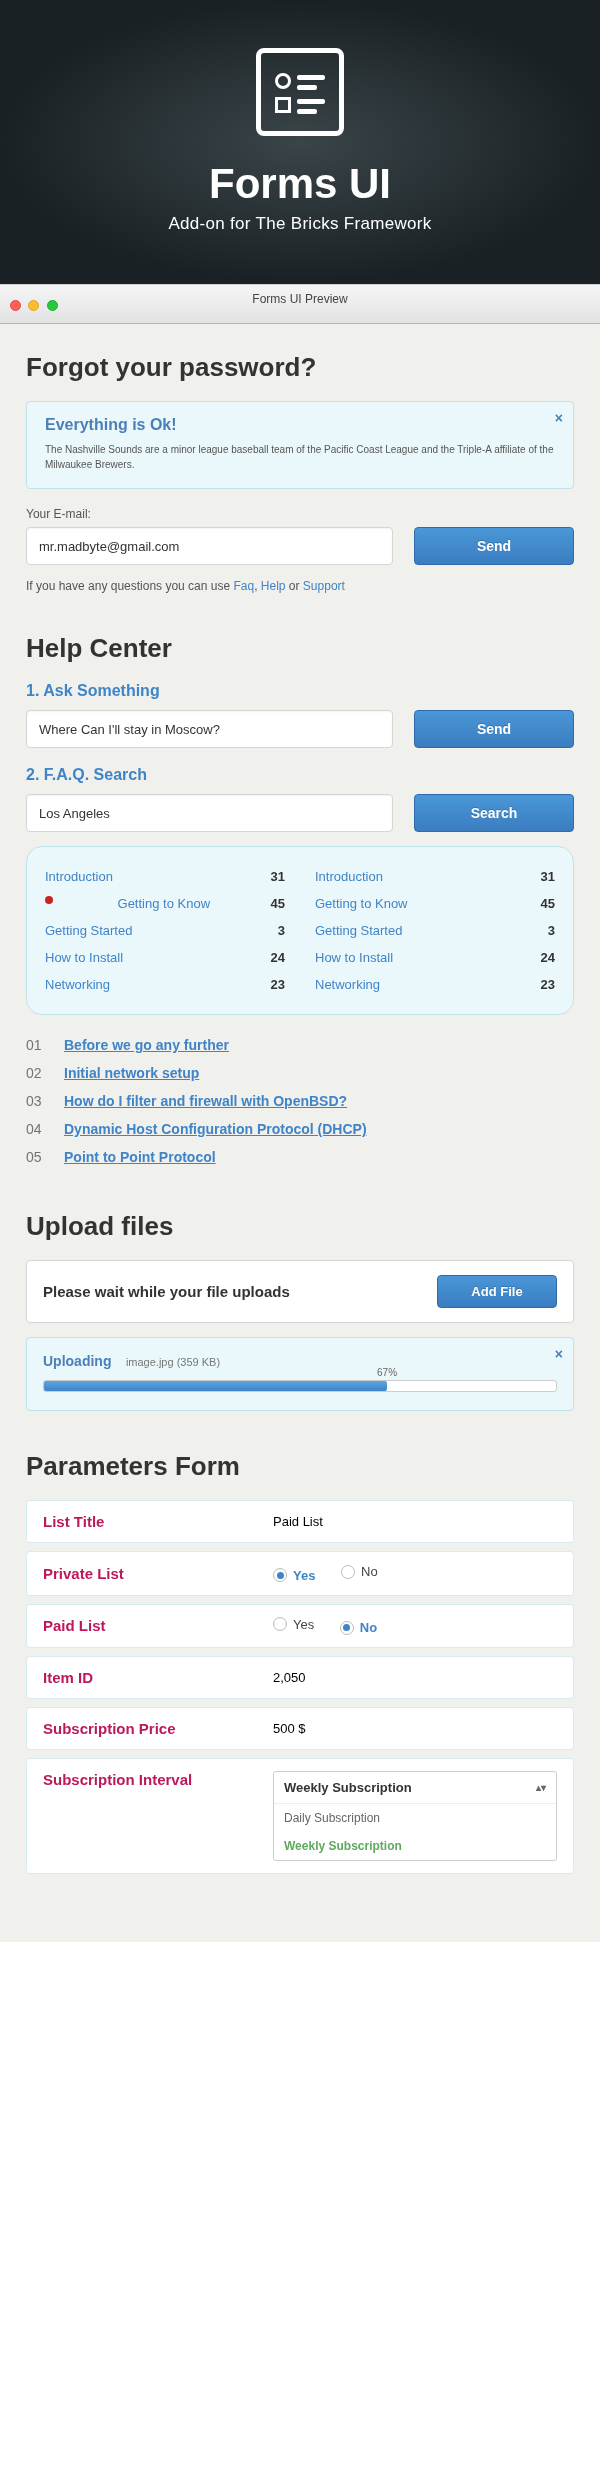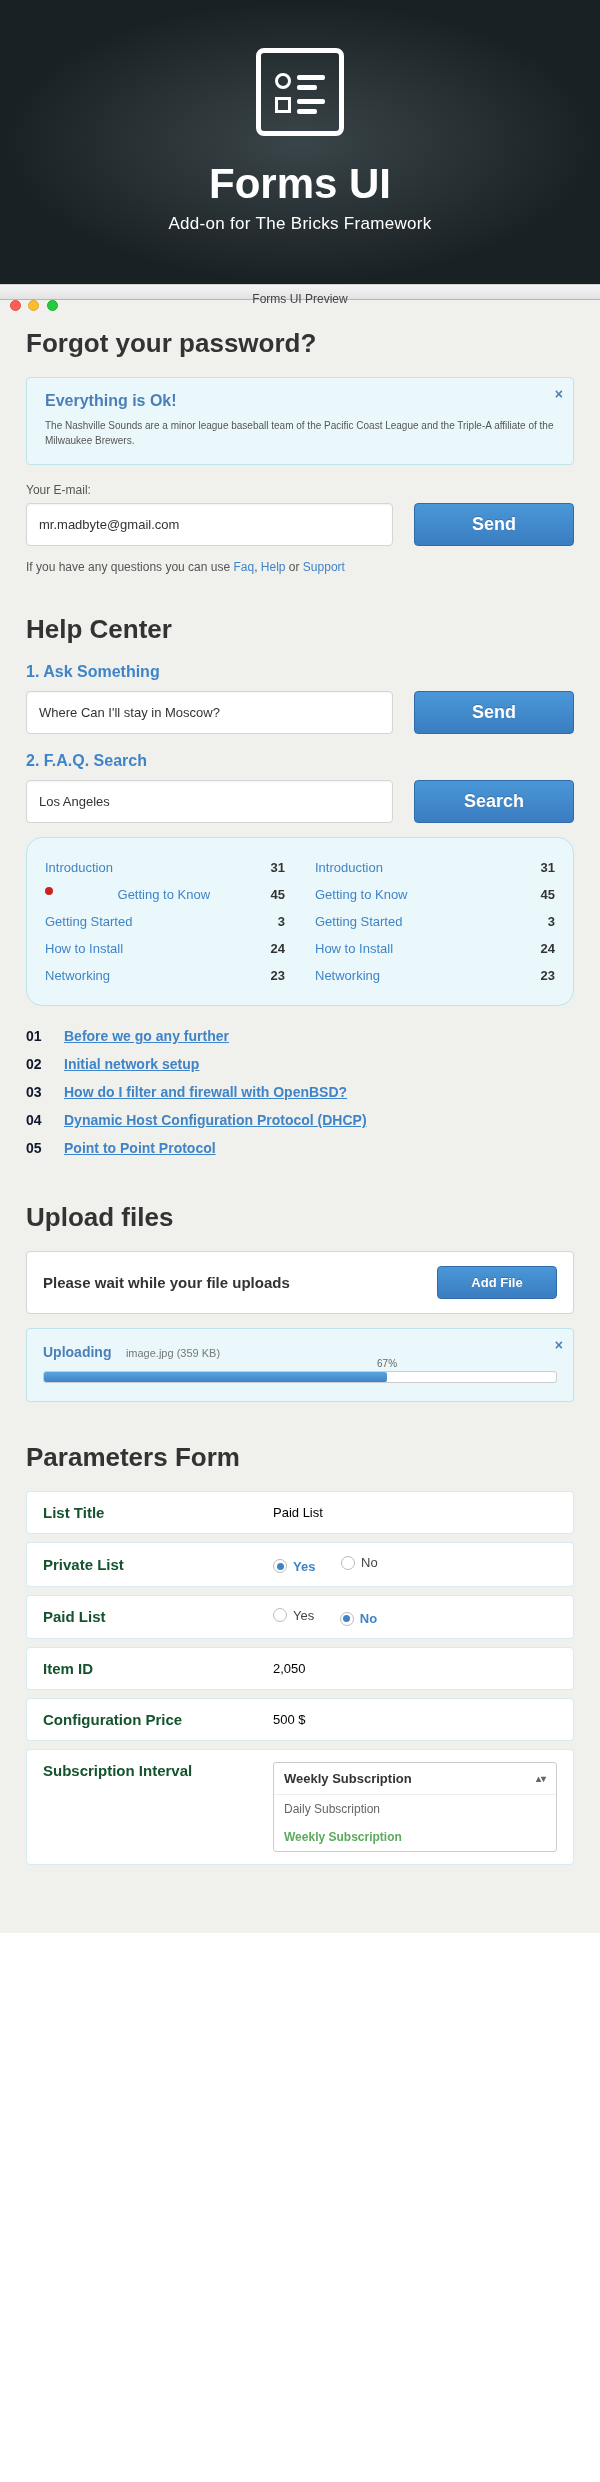--- a/index.html
+++ b/index.html
@@ -9,64 +9,64 @@
 .hero-icon-inner{width:50px;height:50px;position:relative}
 .hero-icon-inner::before{content:'';position:absolute;left:0;top:6px;width:10px;height:10px;border:3px solid #fff;border-radius:50%}
 .hero-icon-inner::after{content:'';position:absolute;left:0;top:30px;width:10px;height:10px;border:3px solid #fff}
 .hero-icon .line{position:absolute;left:22px;height:5px;background:#fff;border-radius:2px}
 .hero-icon .l1{top:8px;width:28px}
 .hero-icon .l2{top:18px;width:20px}
 .hero-icon .l3{top:32px;width:28px}
 .hero-icon .l4{top:42px;width:20px}
 .hero h1{font-size:42px;font-weight:600;margin-bottom:6px}
 .hero p{font-size:17px;font-weight:300;letter-spacing:.3px}
-.window-bar{background:linear-gradient(#f5f5f5,#e2e2e2);border-top:1px solid #d0d0d0;border-bottom:1px solid #b5b5b5;height:16px;position:relative;text-align:center;line-height:28px;font-size:12px;color:#444}
+.window-bar{background:linear-gradient(#f5f5f5,#e2e2e2);border-top:1px solid #d0d0d0;border-bottom:1px solid #b5b5b5;height:40px;position:relative;text-align:center;line-height:28px;font-size:12px;color:#444}
 .tl{position:absolute;left:10px;top:8px}
 .tl span{display:inline-block;width:11px;height:11px;border-radius:50%;margin-right:4px}
 .tl .r{background:#ff5f57;border:1px solid #e24a41}
 .tl .y{background:#ffbd2e;border:1px solid #e2a326}
 .tl .g{background:#28c940;border:1px solid #1eab34}
 .page{background:#f0f0ed;padding:28px 26px 60px}
 h2.sect{font-size:26px;font-weight:700;color:#333;margin-bottom:18px}
 .alert{background:#ebf8fb;border:1px solid #c0e3ea;border-radius:4px;padding:14px 18px 16px;position:relative;margin-bottom:18px}
 .alert .close{position:absolute;right:10px;top:8px;color:#4b7fb8;font-weight:700;font-size:14px;cursor:pointer}
 .alert h3{color:#4b7fb8;font-size:16px;font-weight:600;margin-bottom:8px}
 .alert p{font-size:10px;color:#555;line-height:1.5}
 .label{font-size:12px;color:#555;margin-bottom:6px}
 .row{display:flex;gap:21px}
 .input{flex:1;background:#fff;border:1px solid #d5d5d5;border-radius:4px;padding:10px 12px;font-size:13px;color:#333;box-shadow:inset 0 1px 2px rgba(0,0,0,.05)}
-.btn{background:linear-gradient(#4a97d8,#3a7dc0);border:1px solid #2f6aaa;color:#fff;font-weight:600;font-size:18px;padding:10px 0;width:160px;border-radius:4px;text-shadow:0 -1px 0 rgba(0,0,0,.2);cursor:pointer}
+.btn{background:linear-gradient(#4a97d8,#3a7dc0);border:1px solid #2f6aaa;color:#fff;font-weight:600;font-size:14px;padding:10px 0;width:160px;border-radius:4px;text-shadow:0 -1px 0 rgba(0,0,0,.2);cursor:pointer}
 .hint{font-size:12px;color:#555;margin-top:14px}
 .hint a{color:#3f84c8;text-decoration:none}
 .sect-gap{margin-top:40px}
 .sub-h{color:#3f84c8;font-size:16px;font-weight:600;margin-bottom:10px}
 .panel{background:#ebf8fb;border:1px solid #c0e3ea;border-radius:16px;padding:16px 18px;margin-top:14px}
 .cols{display:flex;gap:30px}
 .col{flex:1}
 .faq-row{display:flex;justify-content:space-between;padding:6px 0;font-size:13px}
 .faq-row a{color:#3f84c8;text-decoration:none}
 .faq-row .n{color:#333;font-weight:600}
 .pin{display:inline-block;width:8px;height:8px;background:#c22;border-radius:50%;margin-right:4px;position:relative}
 .num-list{margin-top:16px}
 .num-list .it{display:flex;gap:12px;padding:6px 0;font-size:14px}
-.num-list .no{color:#0f172a;font-weight:700;width:26px}
+.num-list .no{color:#737373;font-weight:400;width:26px}
 .num-list a{color:#3f84c8;font-weight:600;text-decoration:underline}
 .upload-bar{background:#fff;border:1px solid #d5d5d5;border-radius:4px;padding:14px 16px;display:flex;justify-content:space-between;align-items:center;position:relative;margin-top:0}
 .upload-bar::before{content:'';position:absolute;top:-8px;left:40px;border:8px solid transparent;border-bottom-color:#fff}
 .upload-bar .msg{font-size:15px;font-weight:600;color:#333}
 .btn-sm{width:120px;padding:8px 0;font-size:13px}
 .uploading{background:#ebf8fb;border:1px solid #c0e3ea;border-radius:4px;padding:14px 16px 18px;margin-top:14px;position:relative}
 .uploading .close{position:absolute;right:10px;top:8px;color:#4b7fb8;font-weight:700;font-size:14px;cursor:pointer}
 .uploading .tit{color:#4b7fb8;font-weight:600;font-size:14px}
 .uploading .fn{font-size:11px;color:#777;margin-left:10px}
 .progress{margin-top:10px;height:12px;background:#fff;border:1px solid #ccc;border-radius:3px;position:relative;overflow:visible}
 .progress .fill{height:100%;background:linear-gradient(#5aa4df,#3f84c8);border-radius:2px}
 .progress .pct{position:absolute;top:-14px;font-size:10px;color:#666}
 .param-row{background:#fff;border:1px solid #d7ecf1;border-radius:4px;padding:12px 16px;display:flex;align-items:center;margin-bottom:8px}
-.param-row .pl{width:230px;font-size:15px;font-weight:600;color:#14532d}
+.param-row .pl{width:230px;font-size:15px;font-weight:600;color:#be185d}
 .param-row .pv{flex:1;font-size:13px;color:#333}
 .param-row .pv input[type=text]{border:none;font-size:13px;width:100%;outline:none}
 .radio{display:inline-flex;align-items:center;margin-right:22px;font-size:13px;color:#444;cursor:pointer}
 .radio .dot{width:14px;height:14px;border:1px solid #bbb;border-radius:50%;margin-right:6px;display:inline-flex;align-items:center;justify-content:center;background:#fff}
 .radio.on .dot::after{content:'';width:7px;height:7px;background:#3f84c8;border-radius:50%}
 .radio.on .lbl{color:#3f84c8;font-weight:600}
 .select-row{align-items:flex-start}
 .select-box{border:1px solid #ccc;border-radius:3px;background:#fff;width:100%}
 .select-head{padding:8px 10px;font-size:13px;display:flex;justify-content:space-between;align-items:center;font-weight:600;border-bottom:1px solid #eee}
 .select-head .arr{font-size:10px;color:#666}
@@ -249,21 +249,21 @@
         </span>
     </div>
   </div>
 
   <div class="param-row">
     <div class="pl">Item ID</div>
     <div class="pv"><input type="text" value="2,050" style=""></div>
   </div>
 
   <div class="param-row">
-    <div class="pl">Configuration Price</div>
+    <div class="pl">Subscription Price</div>
     <div class="pv"><input type="text" value="500 $" style=""></div>
   </div>
 
   <div class="param-row select-row">
     <div class="pl">Subscription Interval</div>
     <div class="pv">
       <div class="select-box">
         <div class="select-head">
           <span>Weekly Subscription</span>
           <span class="arr">▴▾</span>

